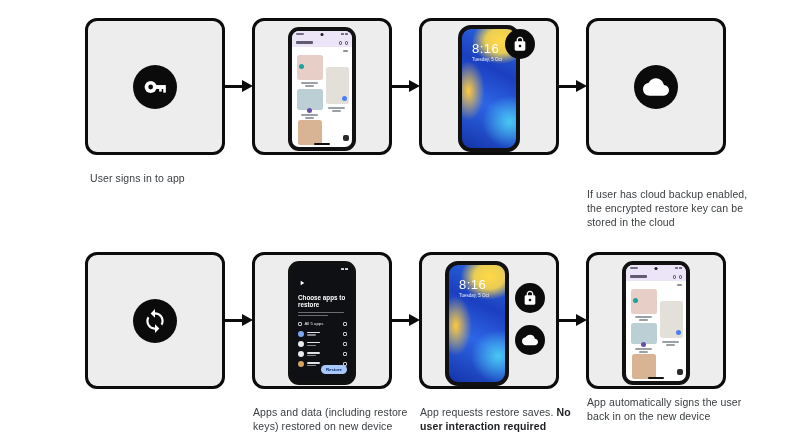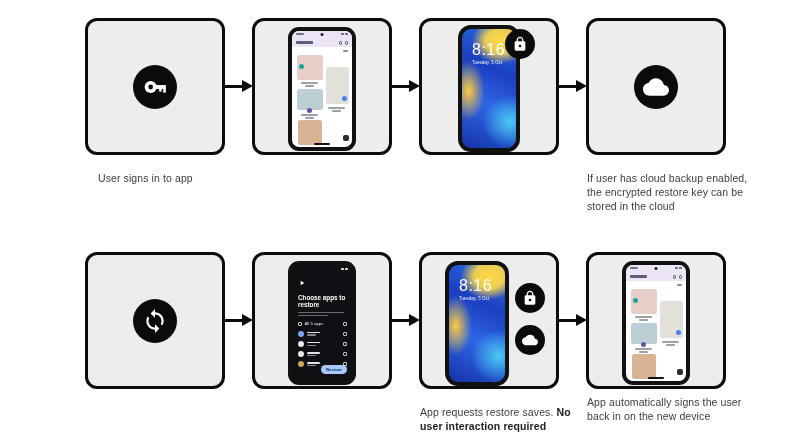--- a/index.html
+++ b/index.html
@@ -9,21 +9,21 @@
   
   .panel{position:absolute;width:140px;height:137px;background:#ededed;
          border:3px solid #0c0c0c;border-radius:12px;box-sizing:border-box;}
   .p1{left:85px;top:18px}.p2{left:252px;top:18px}.p3{left:419px;top:18px}.p4{left:586px;top:18px}
   .p5{left:85px;top:252px}.p6{left:252px;top:252px}.p7{left:419px;top:252px}.p8{left:586px;top:252px}
 
   
   .caption{position:absolute;width:172px;font-size:10.5px;line-height:1.32;
            color:#3c4043;letter-spacing:.1px;}
   .caption b{color:#202124;font-weight:700;}
-  .cap1{left:98px;top:172px}.cap2{left:253px;top:172px}.cap3{left:420px;top:172px}.cap4{left:587px;top:172px}
+  .cap1{left:90px;top:172px}.cap2{left:253px;top:172px}.cap3{left:420px;top:172px}.cap4{left:587px;top:188px}
   .cap5{left:86px;top:406px}.cap6{left:253px;top:406px}.cap7{left:420px;top:406px}.cap8{left:587px;top:396px}
 
   
   .circle-icon{position:absolute;left:50%;top:50%;transform:translate(-50%,-50%);
                width:44px;height:44px;border-radius:50%;background:#0b0b0b;
                display:flex;align-items:center;justify-content:center;}
   .circle-icon svg{width:26px;height:26px;}
 
   
   .arrow{position:absolute;width:30px;height:13px;}
@@ -69,21 +69,21 @@
         width:16px;height:2px;background:#111;border-radius:1px;}
 
   
   .lock-phone{width:62px;height:127px;border-radius:13px;top:4px;left:50%;transform:translateX(-50%);
     overflow:hidden;
     background:
       radial-gradient(40px 32px at 72% 10%, #ffd945 0%, rgba(255,217,69,.9) 38%, rgba(255,217,69,0) 72%),
       radial-gradient(26px 48px at 12% 52%, #ffc93c 0%, rgba(255,201,60,0) 62%),
       radial-gradient(44px 42px at 88% 78%, #49c8f2 0%, rgba(73,200,242,0) 62%),
       linear-gradient(205deg, #2f6fe4 0%, #1b3fc0 35%, #2e66e6 62%, #1433a8 100%);}
-  .lock-time{color:#fff;font-size:16px;font-weight:500;margin:12px 0 0 10px;letter-spacing:.5px;}
+  .lock-time{color:#fff;font-size:13px;font-weight:500;margin:12px 0 0 10px;letter-spacing:.5px;}
   .lock-date{color:rgba(255,255,255,.92);font-size:4.5px;margin:1px 0 0 10px;}
   .p7 .lock-phone{left:23px;transform:none;top:6px;width:64px;height:125px;}
 
   
   .badge{position:absolute;width:30px;height:30px;border-radius:50%;background:#0b0b0b;
          display:flex;align-items:center;justify-content:center;z-index:6;}
   .badge svg{width:16px;height:16px;}
   .p3 .badge-lock{left:83px;top:8px;}
   .p7 .badge-lock{left:93px;top:28px;}
   .p7 .badge-cloud{left:93px;top:70px;}
@@ -320,16 +320,17 @@
       <span class="shaft"></span>
       <span class="head"></span>
     </div>
   <div class="arrow a6">
       <span class="shaft"></span>
       <span class="head"></span>
     </div>
 
   <div class="caption cap1"><span>User signs in to app</span><b></b></div>
   <div class="caption cap4"><span>If user has cloud backup enabled, the encrypted restore key can be stored in the cloud</span><b></b></div>
+  <div class="caption cap6"><span>Apps and data (including restore keys) restored on new device</span><b></b></div>
   <div class="caption cap7"><span>App requests restore saves. </span><b>No user interaction required</b></div>
   <div class="caption cap8"><span>App automatically signs the user back in on the new device</span><b></b></div>
 
 </div>
 
 </body></html>

